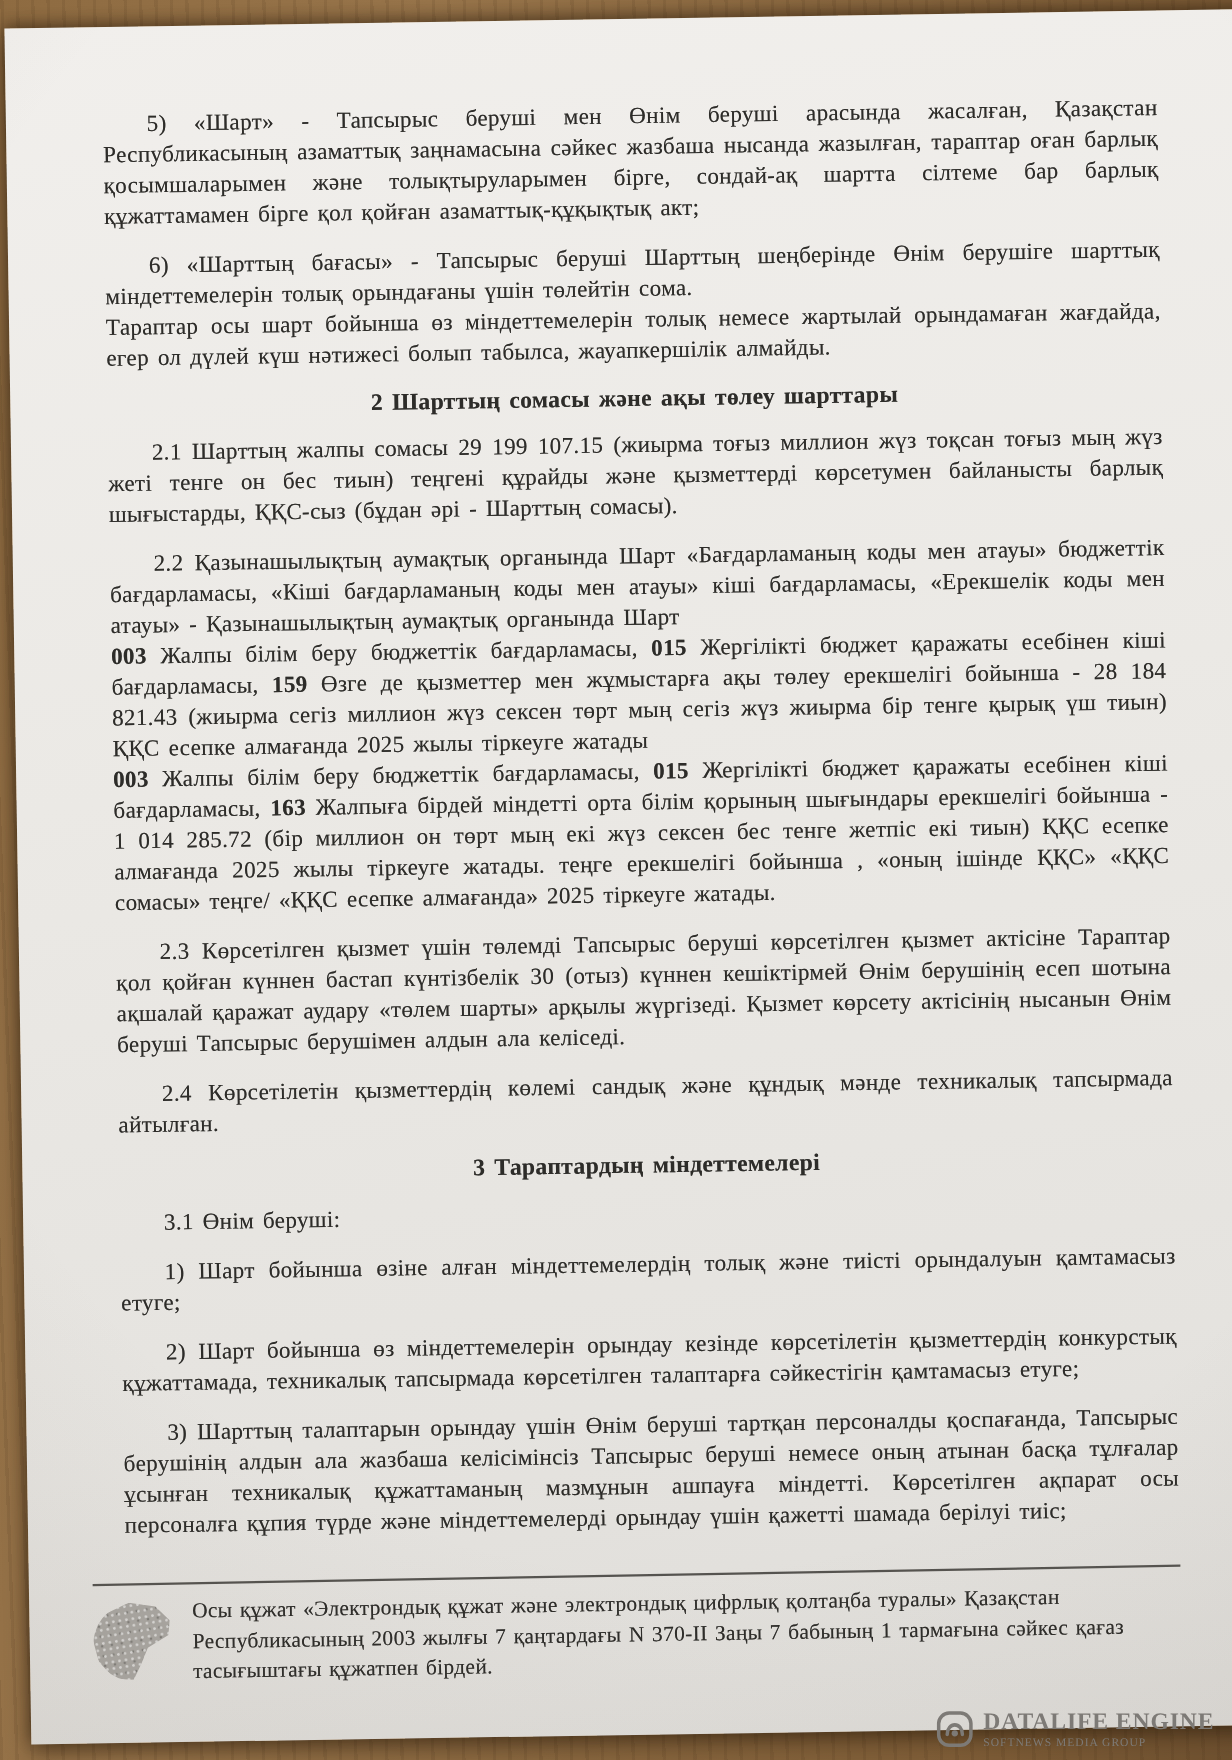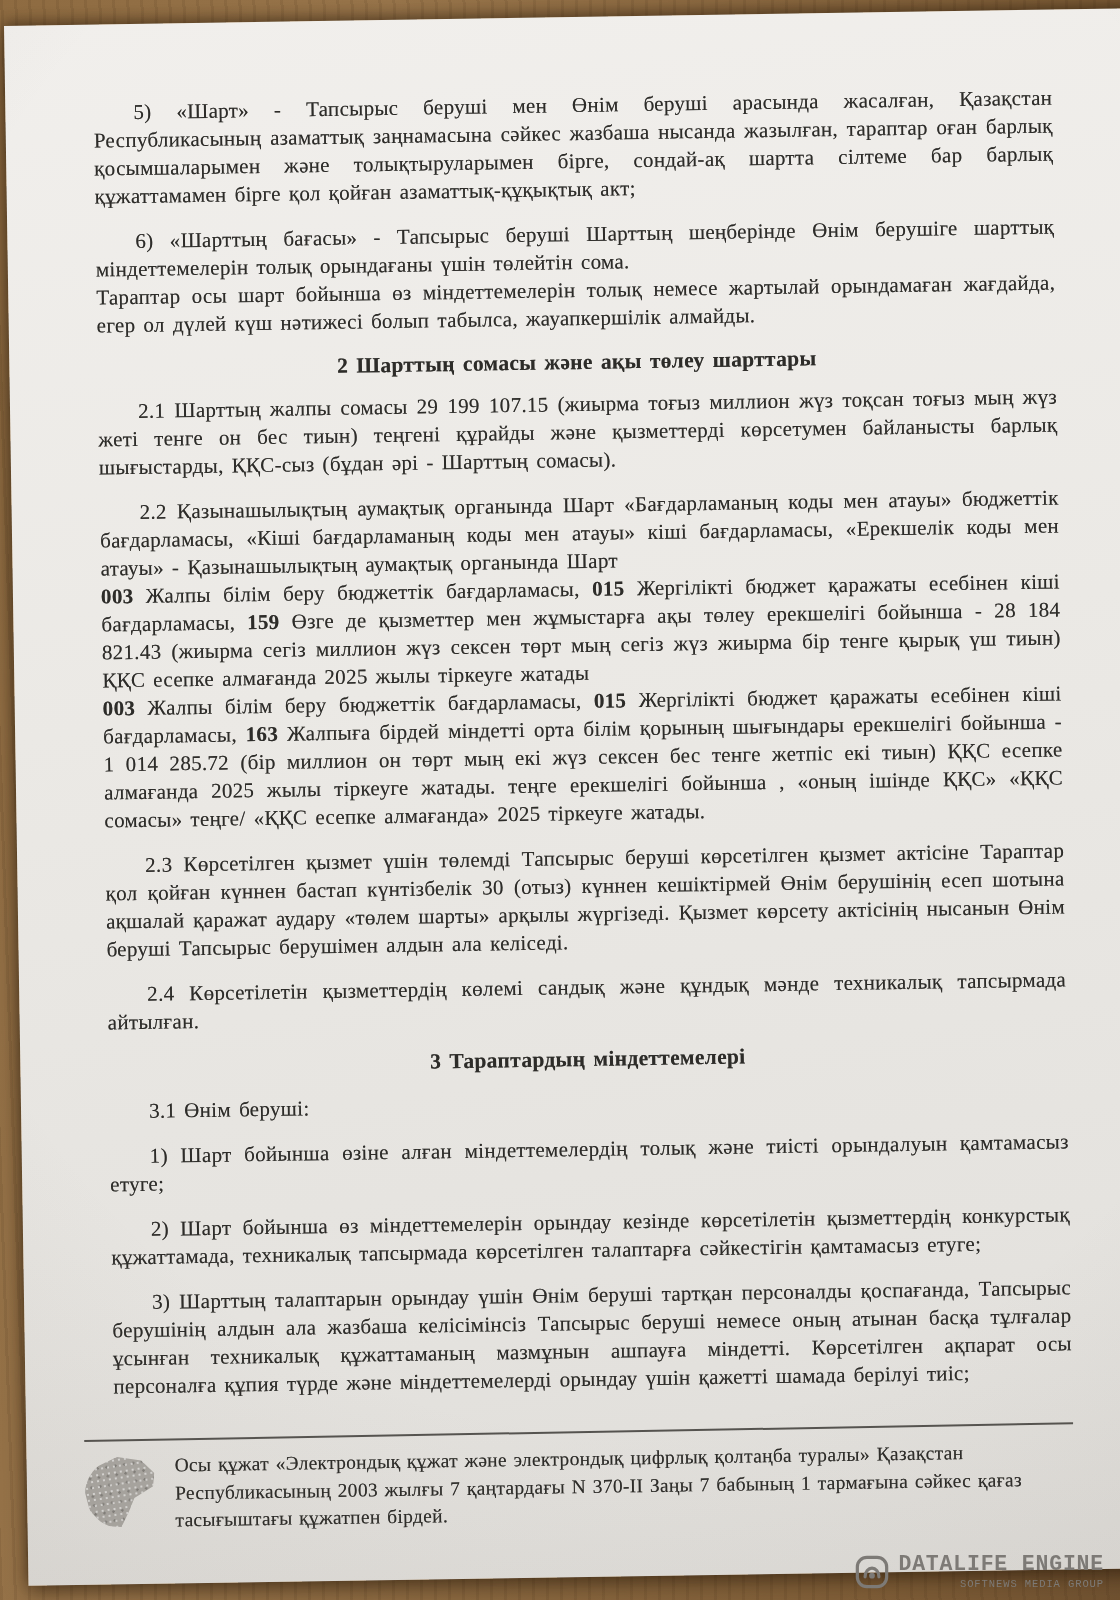--- a/index.html
+++ b/index.html
@@ -59,25 +59,25 @@
       radial-gradient(circle at 15px 12px, #5e5c58 1.6px, rgba(0,0,0,0) 2px);
     transform:rotate(35deg);
   }
   .footer-text{
     margin-left:60px;max-width:880px;text-align:left;
     font-size:19.5px;line-height:27.5px;word-spacing:1.5px;
   }
   .watermark{
     position:absolute;right:16px;bottom:10px;
     display:flex;align-items:center;gap:9px;
-    color:#7d7a76;font-family:Liberation Mono, monospace;
+    color:#7d7a76;font-family:Liberation Serif, serif;
   }
   .wm-icon{width:34px;height:34px;flex:0 0 auto;}
   .wm-title{font-size:21.5px;font-weight:bold;letter-spacing:0.8px;line-height:1;}
-  .wm-sub{font-size:10.5px;letter-spacing:0.9px;margin-top:3px;text-align:right;}
+  .wm-sub{font-size:10.5px;letter-spacing:0.9px;margin-top:3px;}
 </style>
 </head>
 <body>
 
 <div class="paper">
   <div class="content">
 
   <p class="para indent"><span>5) «Шарт» - Тапсырыс беруші мен Өнім беруші арасында жасалған, Қазақстан Республикасының азаматтық заңнамасына сәйкес жазбаша нысанда жазылған, тараптар оған барлық қосымшаларымен және толықтыруларымен бірге, сондай-ақ шартта сілтеме бар барлық құжаттамамен бірге қол қойған азаматтық-құқықтық акт;</span></p>
       <p class="para indent spaced"><span>6) «Шарттың бағасы» - Тапсырыс беруші Шарттың шеңберінде Өнім берушіге шарттық міндеттемелерін толық орындағаны үшін төлейтін сома.</span></p>
       <p class="para"><span>Тараптар осы шарт бойынша өз міндеттемелерін толық немесе жартылай орындамаған жағдайда, егер ол дүлей күш нәтижесі болып табылса, жауапкершілік алмайды.</span></p>

